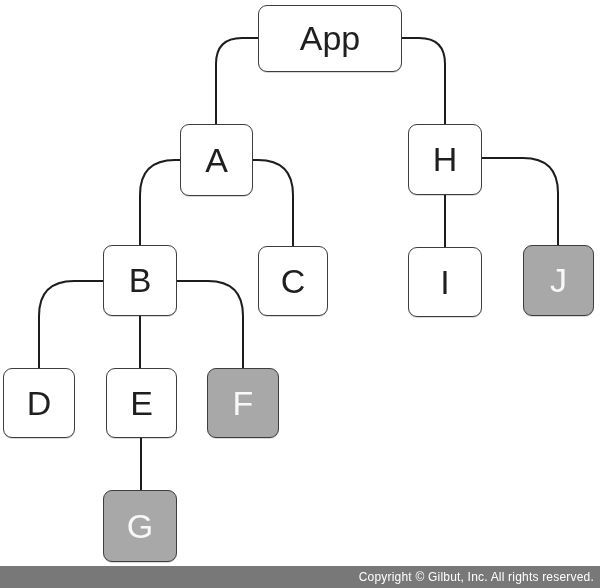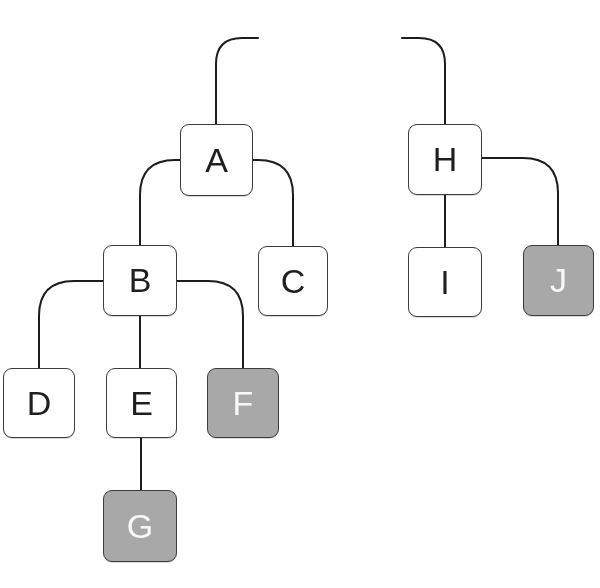--- a/index.html
+++ b/index.html
@@ -37,25 +37,29 @@
     <path d="M 180 160 L 175 160 Q 140 160 140 195 L 140 245"></path>
     <path d="M 253 160 L 258 160 Q 293 160 293 195 L 293 246"></path>
     <path d="M 103 281 L 74 281 Q 39 281 39 316 L 39 368"></path>
     <path d="M 140 316 L 140 368"></path>
     <path d="M 177 281 L 208 281 Q 243 281 243 316 L 243 368"></path>
     <path d="M 141 438 L 141 490"></path>
     <path d="M 445 195 L 445 247"></path>
     <path d="M 482 158 L 523 158 Q 558 158 558 193 L 558 245"></path>
   </svg>
 
+  <div class="node" style="left:258px; top:5px;  width:144px; height:67px;">App</div>
   <div class="node" style="left:180px; top:124px; width:73px; height:72px;">A</div>
   <div class="node" style="left:103px; top:245px; width:74px; height:71px;">B</div>
   <div class="node" style="left:258px; top:246px; width:70px; height:70px;">C</div>
   <div class="node" style="left:3px;   top:368px; width:72px; height:70px;">D</div>
   <div class="node" style="left:106px; top:368px; width:71px; height:70px;">E</div>
   <div class="node highlighted" style="left:207px; top:368px; width:72px; height:70px;">F</div>
   <div class="node highlighted" style="left:103px; top:490px; width:74px; height:72px;">G</div>
   <div class="node" style="left:408px; top:124px; width:74px; height:71px;">H</div>
   <div class="node" style="left:408px; top:247px; width:74px; height:70px;">I</div>
   <div class="node highlighted" style="left:523px; top:245px; width:71px; height:71px;">J</div>
 
+  <div class="footer">
+    <span>Copyright © Gilbut, Inc. All rights reserved.</span>
+  </div>
 
 </div>
 
 </body></html>

